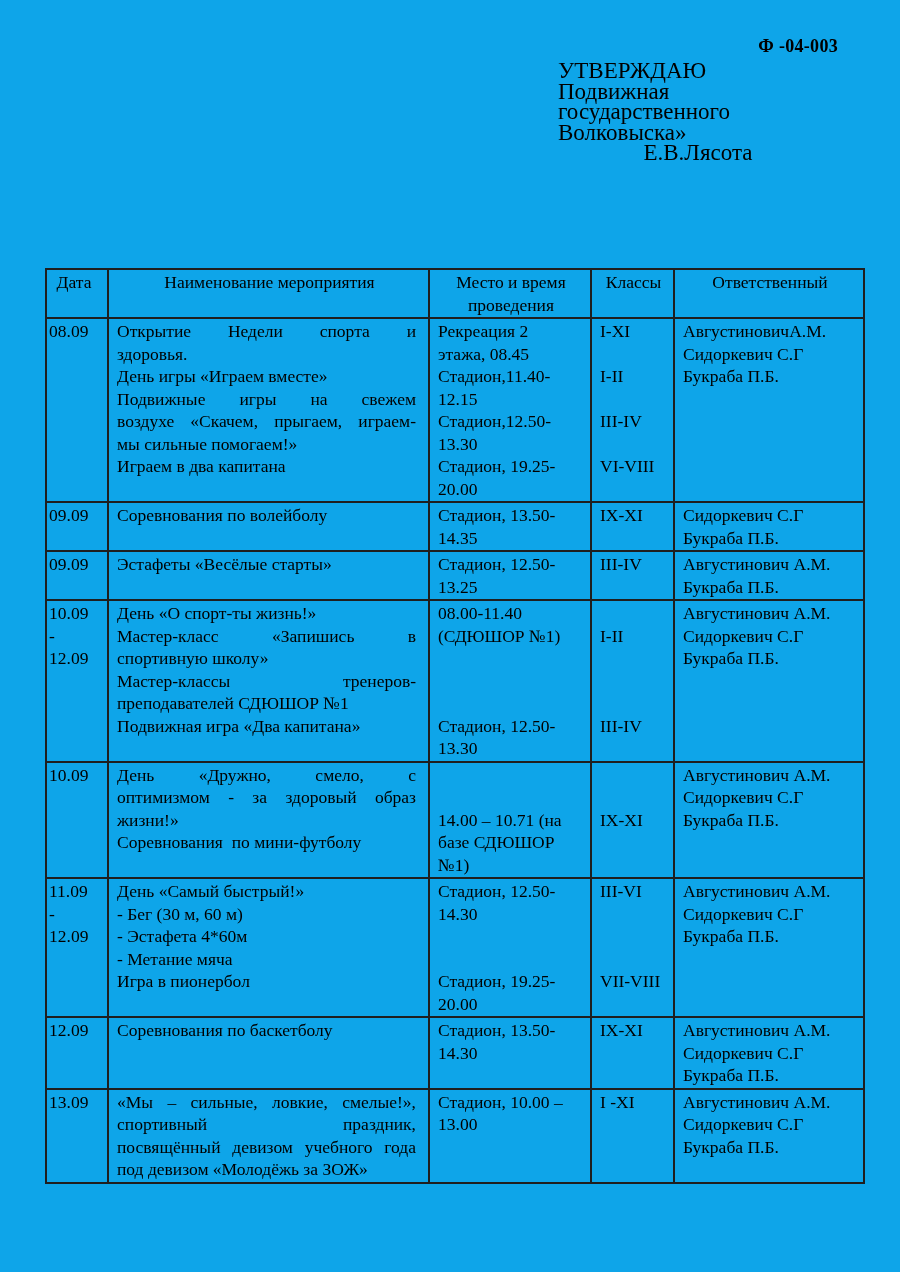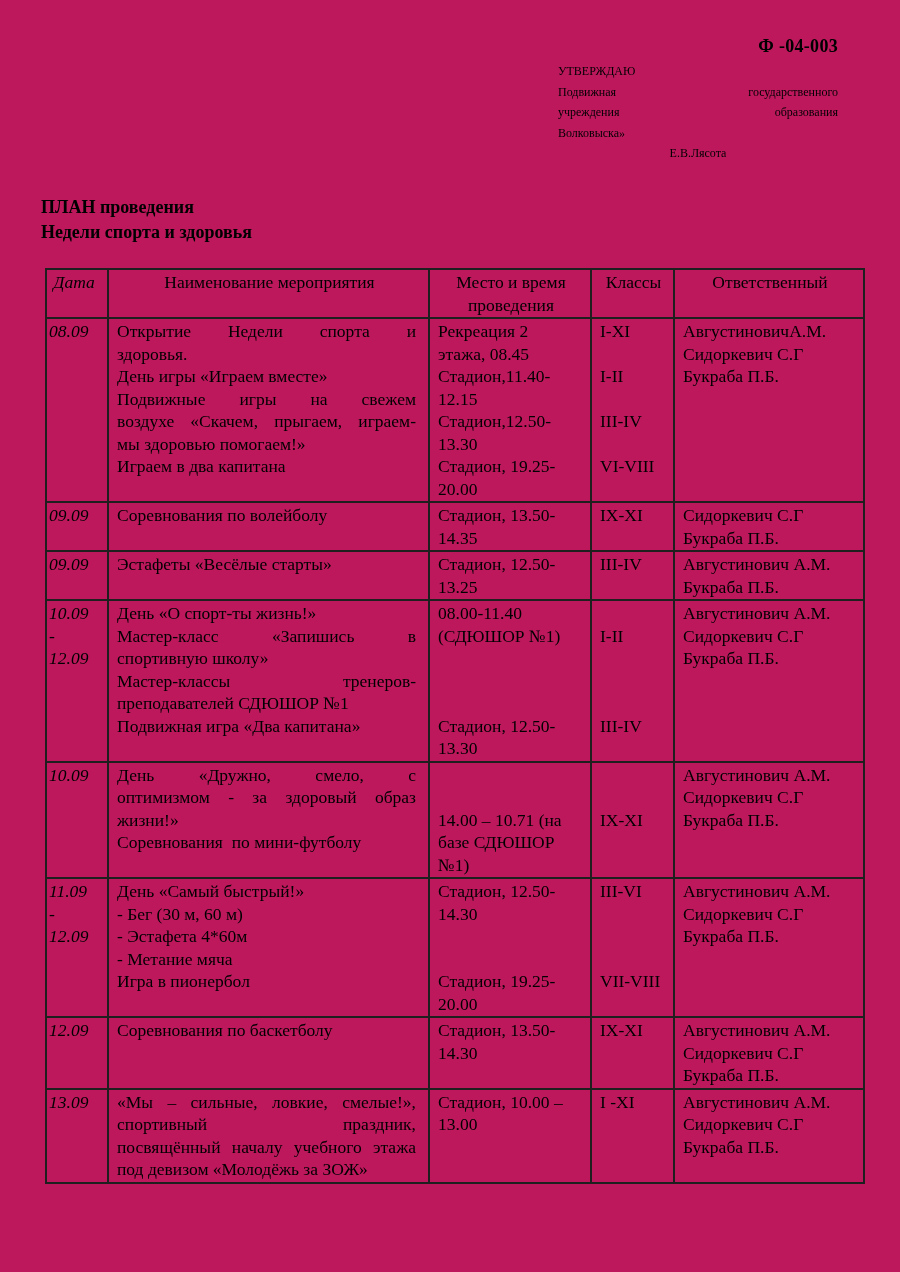--- a/index.html
+++ b/index.html
@@ -2,21 +2,21 @@
 <html lang="ru"><head>
 <meta charset="utf-8">
 <style>
   html, body { margin: 0; padding: 0; background: #ffffff; }
   * { box-sizing: border-box; }
 
   .page {
     position: relative;
     width: 900px;
     height: 1272px;
-    background: #be185d;
+    background: #0ea5e9;
     color: #000000;
     font-family: "Liberation Serif", "DejaVu Serif", serif;
     overflow: hidden;
   }
 
   .form-code {
     position: absolute;
     top: 36px;
     left: 558px;
     width: 280px;
@@ -24,21 +24,21 @@
     font-weight: bold;
     font-size: 18px;
     letter-spacing: 0.3px;
   }
 
   .approval {
     position: absolute;
     top: 61px;
     left: 558px;
     width: 280px;
-    font-size: 12px;
+    font-size: 23px;
   }
   .approval .ln { line-height: 20.6px; min-height: 20.6px; }
 
   .doc-title {
     position: absolute;
     top: 195px;
     left: 41px;
     font-size: 18px;
     font-weight: bold;
     line-height: 25px;
@@ -53,21 +53,21 @@
     table-layout: fixed;
     font-size: 17.5px;
   }
   .schedule th, .schedule td {
     border: 2px solid #1f1f1f;
     vertical-align: top;
     font-weight: normal;
     padding: 1px 6px 1px 8px;
     overflow: hidden;
   }
-  .schedule td.c-date, .schedule th.h-date { padding-left: 2px; padding-right: 8px; font-style: italic; }
+  .schedule td.c-date, .schedule th.h-date { padding-left: 2px; padding-right: 8px; }
   .schedule td.c-name { padding-right: 12px; }
 
   .ln {
     line-height: 22.5px;
     min-height: 22.5px;
     white-space: pre-wrap;
   }
   th .ln { text-align: center; }
   .c-date .ln { text-align: left; }
   .ln.j { text-align: justify; text-align-last: justify; }
@@ -77,29 +77,24 @@
 </head>
 <body>
 
 <div class="page">
 
   <div class="form-code">Ф -04-003</div>
 
   <div class="approval">
       <div class="ln">УТВЕРЖДАЮ</div>
       <div class="ln j">Подвижная государственного</div>
-      <div class="ln j">учреждения образования</div>
       <div class="ln">Волковыска»</div>
       <div class="ln a-right">Е.В.Лясота</div>
     </div>
 
-  <div class="doc-title">
-    <div>ПЛАН проведения</div>
-    <div>Недели спорта и здоровья</div>
-  </div>
 
   <table class="schedule">
     <colgroup>
         <col style="width: 62px;">
         <col style="width: 321px;">
         <col style="width: 162px;">
         <col style="width: 83px;">
         <col style="width: 190px;">
       </colgroup>
     <thead>
@@ -126,21 +121,21 @@
         <tr>
           <td class="c-date">
             <div class="ln">08.09</div>
           </td>
           <td class="c-name">
             <div class="ln j">Открытие Недели спорта и</div>
             <div class="ln">здоровья.</div>
             <div class="ln">День игры «Играем вместе»</div>
             <div class="ln j">Подвижные игры на свежем</div>
             <div class="ln j">воздухе «Скачем, прыгаем, играем-</div>
-            <div class="ln">мы здоровью помогаем!»</div>
+            <div class="ln">мы сильные помогаем!»</div>
             <div class="ln">Играем в два капитана</div>
           </td>
           <td class="c-place">
             <div class="ln">Рекреация 2</div>
             <div class="ln">этажа, 08.45</div>
             <div class="ln">Стадион,11.40-</div>
             <div class="ln">12.15</div>
             <div class="ln">Стадион,12.50-</div>
             <div class="ln">13.30</div>
             <div class="ln">Стадион, 19.25-</div>
@@ -318,21 +313,21 @@
             <div class="ln">Букраба П.Б.</div>
           </td>
         </tr>
         <tr>
           <td class="c-date">
             <div class="ln">13.09</div>
           </td>
           <td class="c-name">
             <div class="ln j">«Мы – сильные, ловкие, смелые!»,</div>
             <div class="ln j">спортивный праздник,</div>
-            <div class="ln j">посвящённый началу учебного этажа</div>
+            <div class="ln j">посвящённый девизом учебного года</div>
             <div class="ln">под девизом «Молодёжь за ЗОЖ»</div>
           </td>
           <td class="c-place">
             <div class="ln">Стадион, 10.00 –</div>
             <div class="ln">13.00</div>
           </td>
           <td class="c-class">
             <div class="ln">I -XI</div>
           </td>
           <td class="c-resp">

